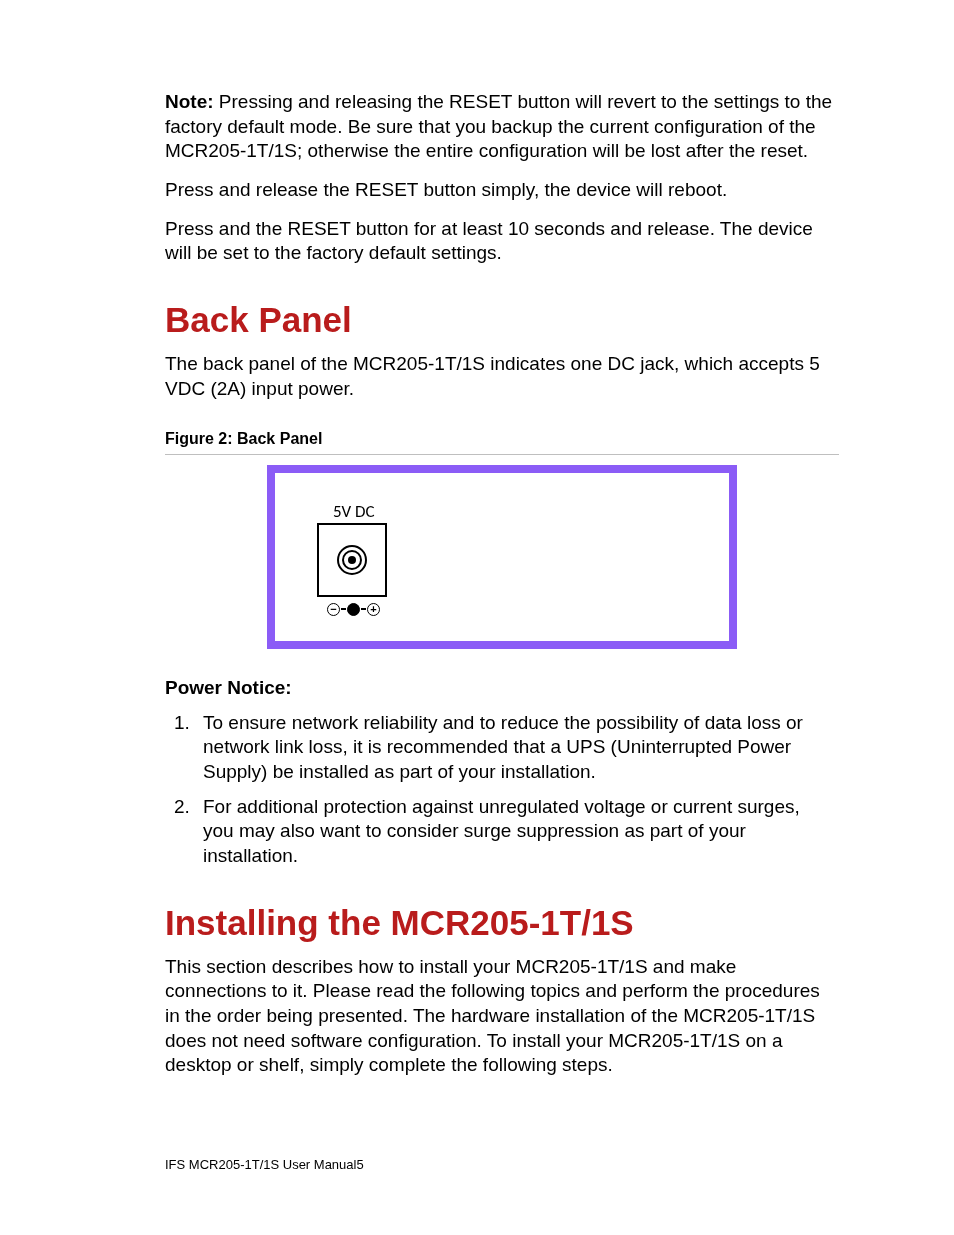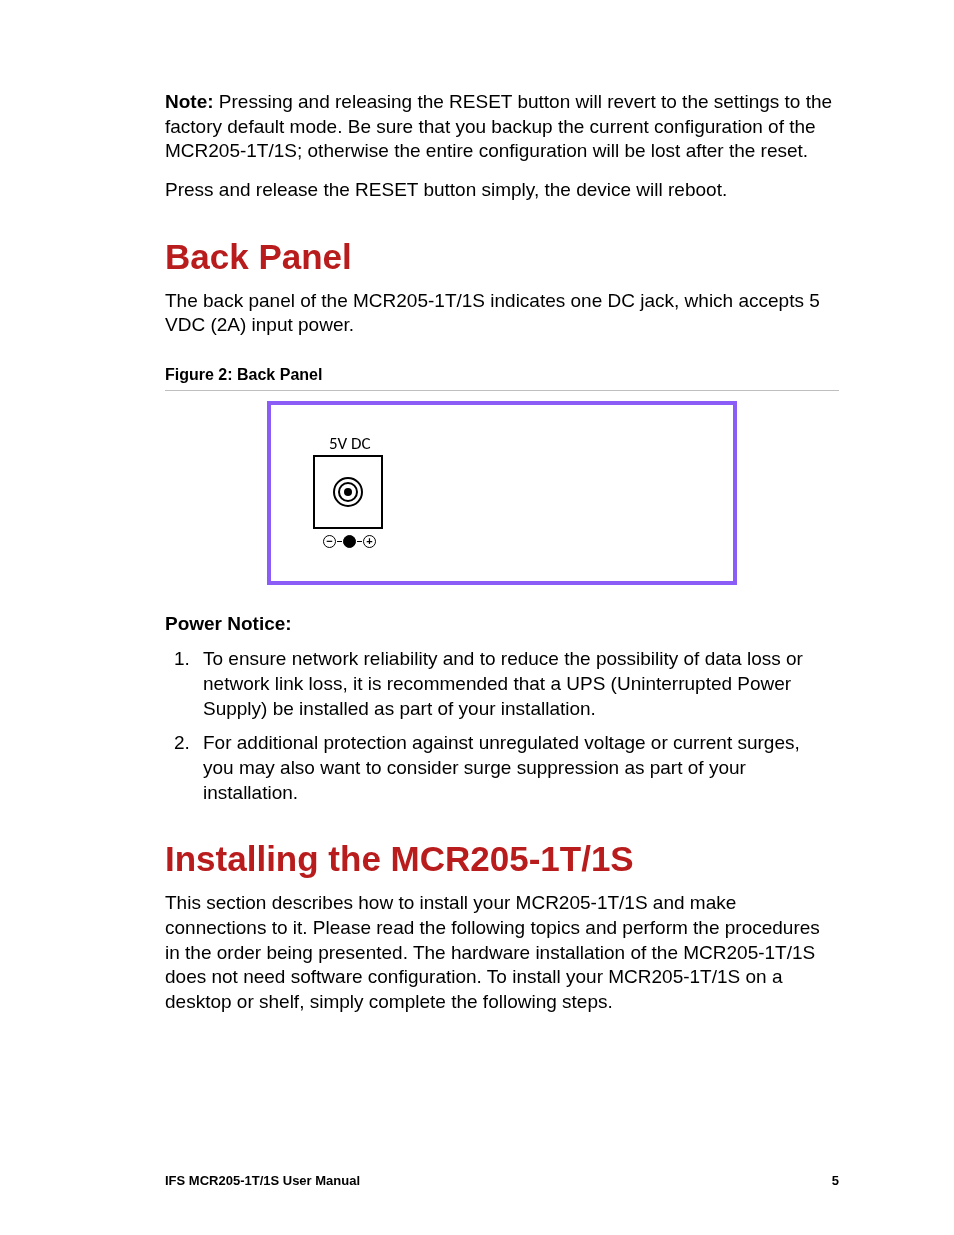--- a/index.html
+++ b/index.html
@@ -41,21 +41,21 @@
     margin: 0 0 10px 0;
   }
   .figure-wrap {
     display: flex;
     justify-content: center;
     margin-bottom: 28px;
   }
   .panel-outer {
     width: 470px;
     height: 184px;
-    border: 4px solid #8b5cf6;
+    border: 8px solid #8b5cf6;
     box-sizing: border-box;
     position: relative;
     background: #fff;
   }
   .panel-label {
     position: absolute;
     top: 28px;
     left: 58px;
     font-size: 17px;
     font-family: Calibri, Arial, sans-serif;
@@ -138,41 +138,41 @@
     line-height: 1.3;
     padding-left: 30px;
     margin: 0 12px 14px 0;
   }
   ol.notice li {
     padding-left: 8px;
     margin-bottom: 10px;
   }
   .footer {
     position: absolute;
-    bottom: 47px;
+    bottom: 63px;
     left: 165px;
     right: 115px;
     display: flex;
-    justify-content: space-between;
+    justify-content: flex-start;
     font-size: 13px;
     color: #000;
-    font-weight: bold;
   }
 </style>
 </head>
 <body>
 
 <div class="page">
 
   <p class="body-text">
     <span class="bold">Note:</span><span> Pressing and releasing the RESET button will revert to the settings to the factory default mode. Be sure that you backup the current configuration of the MCR205-1T/1S; otherwise the entire configuration will be lost after the reset.</span>
   </p>
 
   <p class="body-text">Press and release the RESET button simply, the device will reboot.</p>
 
+  <p class="body-text">Press and the RESET button for at least 10 seconds and release. The device will be set to the factory default settings.</p>
 
   <h2 class="section">Back Panel</h2>
 
   <p class="body-text">The back panel of the MCR205-1T/1S indicates one DC jack, which accepts 5 VDC (2A) input power.</p>
 
   <p class="fig-caption">Figure 2: Back Panel</p>
   <hr class="fig-rule">
 
   <div class="figure-wrap">
     <div class="panel-outer">

